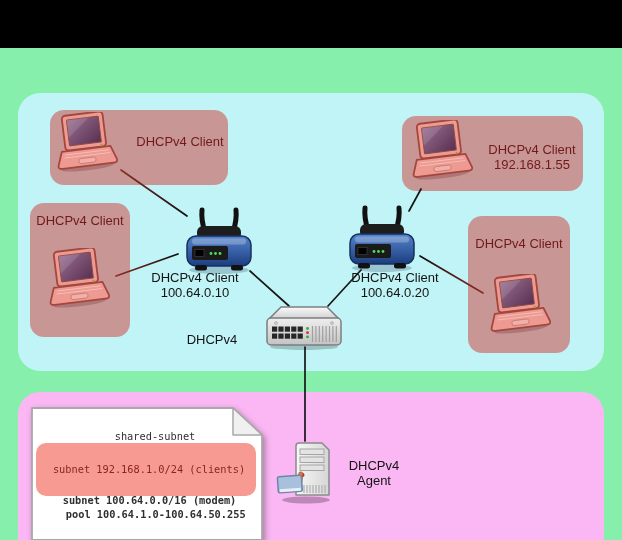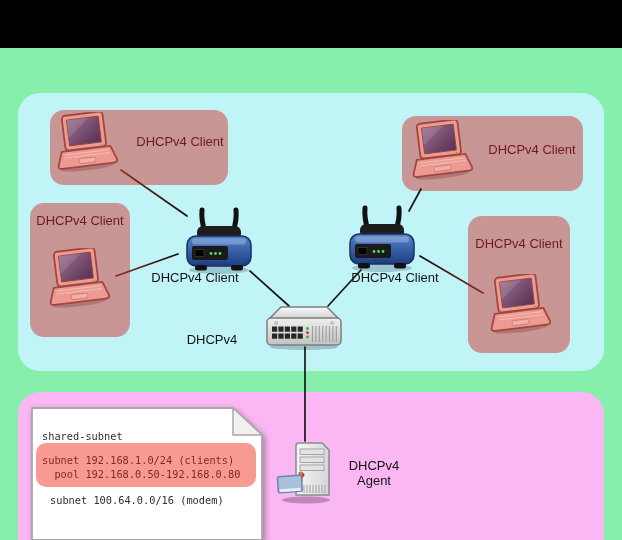--- a/index.html
+++ b/index.html
@@ -15,27 +15,27 @@
   .icon{position:absolute;}
   .lbl{position:absolute;text-align:center;font-size:13px;line-height:14.5px;}
   .lbl span{display:block;}
   .lbl-client{color:#701a1a;}
   .lbl-infra{color:#131313;}
   .note{position:absolute;left:31px;top:359px;width:232px;height:134px;
         filter:drop-shadow(2px 3px 3px rgba(0,0,0,0.35));}
   .note svg{position:absolute;left:0;top:0;}
   .cfg{position:absolute;left:0;top:0;width:188px;height:134px;
        font-family:"DejaVu Sans Mono", monospace;font-size:10.3px;line-height:14px;
-       color:#2f2f2f;}
+       color:#2f2f2f;text-align:center;}
   .cfg-line{white-space:pre;padding-left:11px;}
   .cfg-title{position:absolute;left:0;top:22px;width:226px;}
   .cfg-highlight{position:absolute;left:5px;top:36px;width:220px;height:34px;
-       background:#f79b92;border-radius:10px;padding-top:10px;color:#8b2420;}
+       background:#f79b92;border-radius:10px;padding-top:19px;color:#8b2420;}
   .cfg-highlight .cfg-line{padding-left:6px;}
-  .cfg-rest{position:absolute;left:8px;top:86px;width:226px;}
+  .cfg-rest{position:absolute;left:0;top:86px;width:226px;font-weight:bold;}
 </style>
 </head>
 <body>
 
 <svg width="0" height="0" style="position:absolute" aria-hidden="true">
   <defs>
     <linearGradient id="g-screen" x1="0" y1="0" x2="1" y2="1">
       <stop offset="0" stop-color="#9a6f91"></stop>
         <stop offset="1" stop-color="#572f50"></stop>
     </linearGradient>
@@ -204,48 +204,51 @@
     </svg>
 
   <div class="lbl lbl-client" style="left:132px;top:87px;width:96px;">
     <span>DHCPv4 Client</span>
   </div>
   <div class="lbl lbl-client" style="left:32px;top:166px;width:96px;">
     <span>DHCPv4 Client</span>
   </div>
   <div class="lbl lbl-client" style="left:481px;top:95px;width:102px;">
     <span>DHCPv4 Client</span>
+    <span>192.168.1.55</span>
   </div>
   <div class="lbl lbl-client" style="left:469px;top:189px;width:100px;">
     <span>DHCPv4 Client</span>
   </div>
   <div class="lbl lbl-infra" style="left:143px;top:223px;width:104px;">
     <span>DHCPv4 Client</span>
+    <span>100.64.0.10</span>
   </div>
   <div class="lbl lbl-infra" style="left:343px;top:223px;width:104px;">
     <span>DHCPv4 Client</span>
+    <span>100.64.0.20</span>
   </div>
   <div class="lbl lbl-infra" style="left:162px;top:285px;width:100px;">
     <span>DHCPv4</span>
   </div>
   <div class="lbl lbl-infra" style="left:336px;top:411px;width:76px;">
     <span>DHCPv4</span>
     <span>Agent</span>
   </div>
 
   <div class="note">
     <svg width="232" height="134">
       <path d="M1,1 H202 L231,28 V133 H1 Z" fill="#ffffff" stroke="#a8a8a8" stroke-width="1.8" stroke-linejoin="round"></path>
       <path d="M202,1 L231,28 H202 Z" fill="#f0f0f0" stroke="#a8a8a8" stroke-width="1.5" stroke-linejoin="round"></path>
     </svg>
     <div class="cfg">
       <div class="cfg-title cfg-line">shared-subnet</div>
       <div class="cfg-highlight">
         <div class="cfg-line">subnet 192.168.1.0/24 (clients)</div>
-        <div class="cfg-line">  pool 192.168.0.50-192.168.0.80</div>
       </div>
       <div class="cfg-rest">
         <div class="cfg-line">subnet 100.64.0.0/16 (modem)</div>
+        <div class="cfg-line">  pool 100.64.1.0-100.64.50.255</div>
       </div>
     </div>
   </div>
 
 </div>
 
 </body></html>

